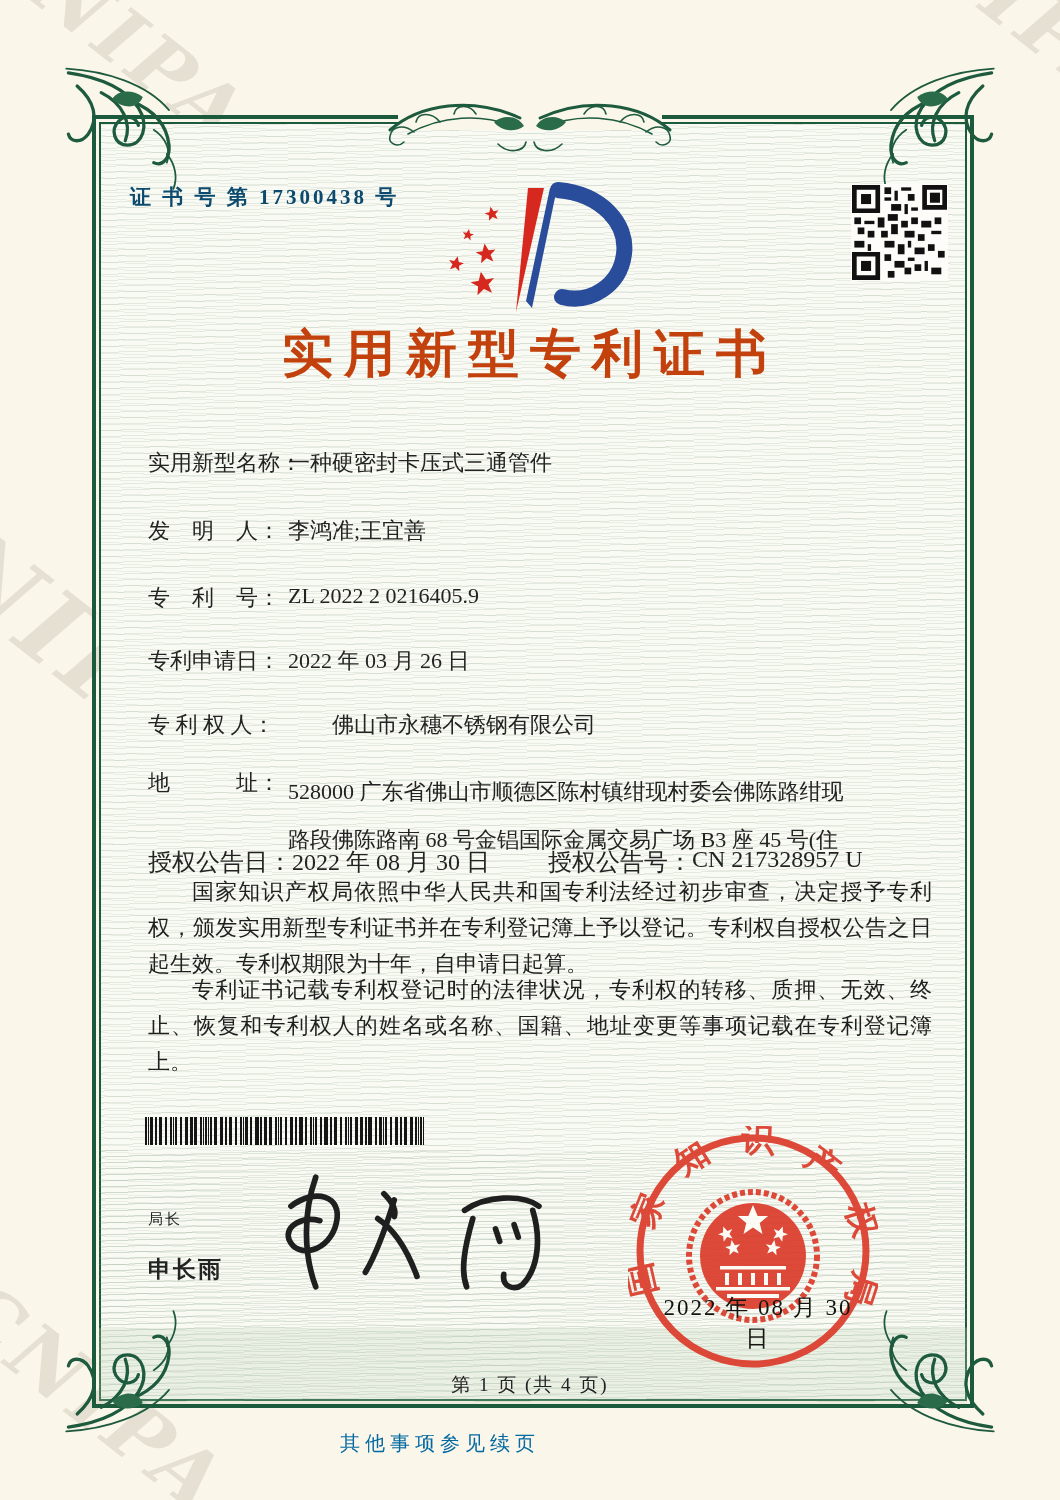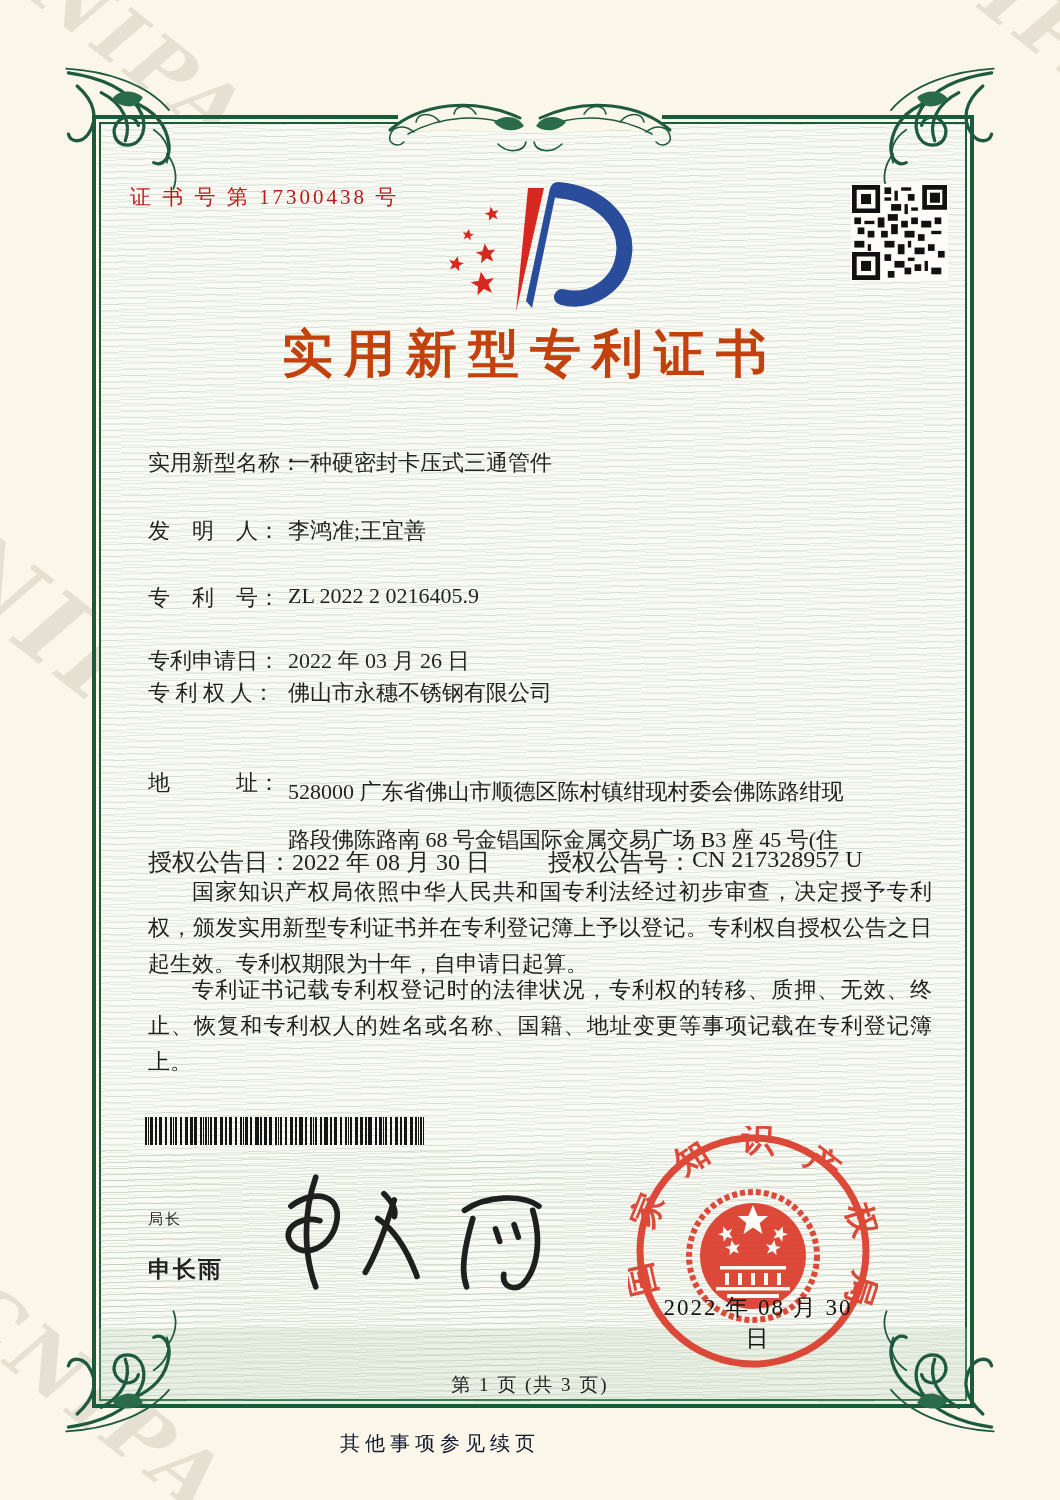--- a/index.html
+++ b/index.html
@@ -26,21 +26,21 @@
   .wave-tint{position:absolute;left:99px;top:1328px;width:868px;height:76px;z-index:1;
          background:rgba(190,210,185,0.25);}
 
   .orn{position:absolute;z-index:3;}
   .fl{fill:none;stroke:#1d5a3e;stroke-width:3;stroke-linecap:round;}
   .fl2{fill:none;stroke:#1d5a3e;stroke-width:1.6;stroke-linecap:round;}
   .flf{fill:#2a6b4a;stroke:none;}
 
   
   .txt{position:absolute;z-index:4;}
-  #cert-no{left:130px;top:183px;font-size:21px;letter-spacing:3px;color:#b91c1c;}
+  #cert-no{left:130px;top:183px;font-size:21px;letter-spacing:3px;color:#0c4a6e;font-weight:bold;}
   #qr{left:851px;top:184px;}
   #logo{left:440px;top:180px;}
   #title{left:0;top:320px;width:1060px;text-align:center;font-size:51px;font-weight:bold;
          letter-spacing:11px;color:#c2410c;}
 
   .row{position:absolute;left:148px;width:790px;font-size:22px;display:flex;z-index:4;}
   .row .lbl{width:140px;flex:none;white-space:nowrap;}
   .row .val{margin-left:0;}
   .val-wrap{width:565px;line-height:48px;}
 
@@ -60,21 +60,21 @@
         font-family:"Liberation Sans","DejaVu Sans",sans-serif;letter-spacing:2px;}
   #director-name{left:148px;top:1254px;font-size:23px;font-weight:600;
         font-family:"Liberation Sans","DejaVu Sans",sans-serif;letter-spacing:2px;}
   #signature{left:262px;top:1162px;}
 
   #seal{left:628px;top:1126px;}
   #seal-date{left:648px;top:1292px;width:220px;text-align:center;font-size:23px;
         letter-spacing:2px;color:#14140f;z-index:6;}
 
   #page-no{left:0;top:1372px;width:1060px;text-align:center;font-size:19px;letter-spacing:2px;}
-  #footer-note{left:0;top:1430px;width:880px;text-align:center;font-size:20px;letter-spacing:5px;color:#0f172a;}
+  #footer-note{left:0;top:1430px;width:880px;text-align:center;font-size:20px;letter-spacing:5px;color:#0369a1;}
 </style>
 </head>
 <body>
 
 <div id="page">
 
   <svg width="0" height="0" style="position:absolute" aria-hidden="true">
     <defs>
       <g id="flor">
         <path class="fl" d="M6,118 C34,114 58,104 70,86 C80,70 74,52 60,52 C48,52 44,66 52,74 C58,80 68,78 70,70"></path>
@@ -209,21 +209,21 @@
     <span class="val">李鸿准;王宜善</span>
   </div>
   <div class="row" style="top:583px;">
     <span class="lbl">专　利　号：</span>
     <span class="val">ZL 2022 2 0216405.9</span>
   </div>
   <div class="row" style="top:646px;">
     <span class="lbl">专利申请日：</span>
     <span class="val">2022 年 03 月 26 日</span>
   </div>
-  <div class="row" style="top:678px;">
+  <div class="row" style="top:710px;gap:44px;">
     <span class="lbl">专 利 权 人：</span>
     <span class="val">佛山市永穗不锈钢有限公司</span>
   </div>
   <div class="row" style="top:768px;">
     <span class="lbl">地　　　址：</span>
     <span class="val val-wrap">528000 广东省佛山市顺德区陈村镇绀现村委会佛陈路绀现路段佛陈路南 68 号金锠国际金属交易广场 B3 座 45 号(住</span>
   </div>
 
   <div id="row-grant" style="top:838px;">
     <span class="lbl" style="width:auto;">授权公告日：</span>
@@ -278,16 +278,16 @@
         <rect x="123" y="147" width="4" height="12"></rect>
           <rect x="136" y="147" width="4" height="12"></rect>
         <rect x="149" y="147" width="4" height="12"></rect>
         <rect x="88" y="161" width="74" height="3.5"></rect>
         <rect x="99" y="168" width="52" height="4"></rect>
       </g>
     </g>
   </svg>
   <div class="txt" id="seal-date">2022 年 08 月 30 日</div>
 
-  <div class="txt" id="page-no">第 1 页 (共 3 页)</div>
+  <div class="txt" id="page-no">第 1 页 (共 4 页)</div>
   <div class="txt" id="footer-note">其他事项参见续页</div>
 
 </div>
 
 </body></html>

